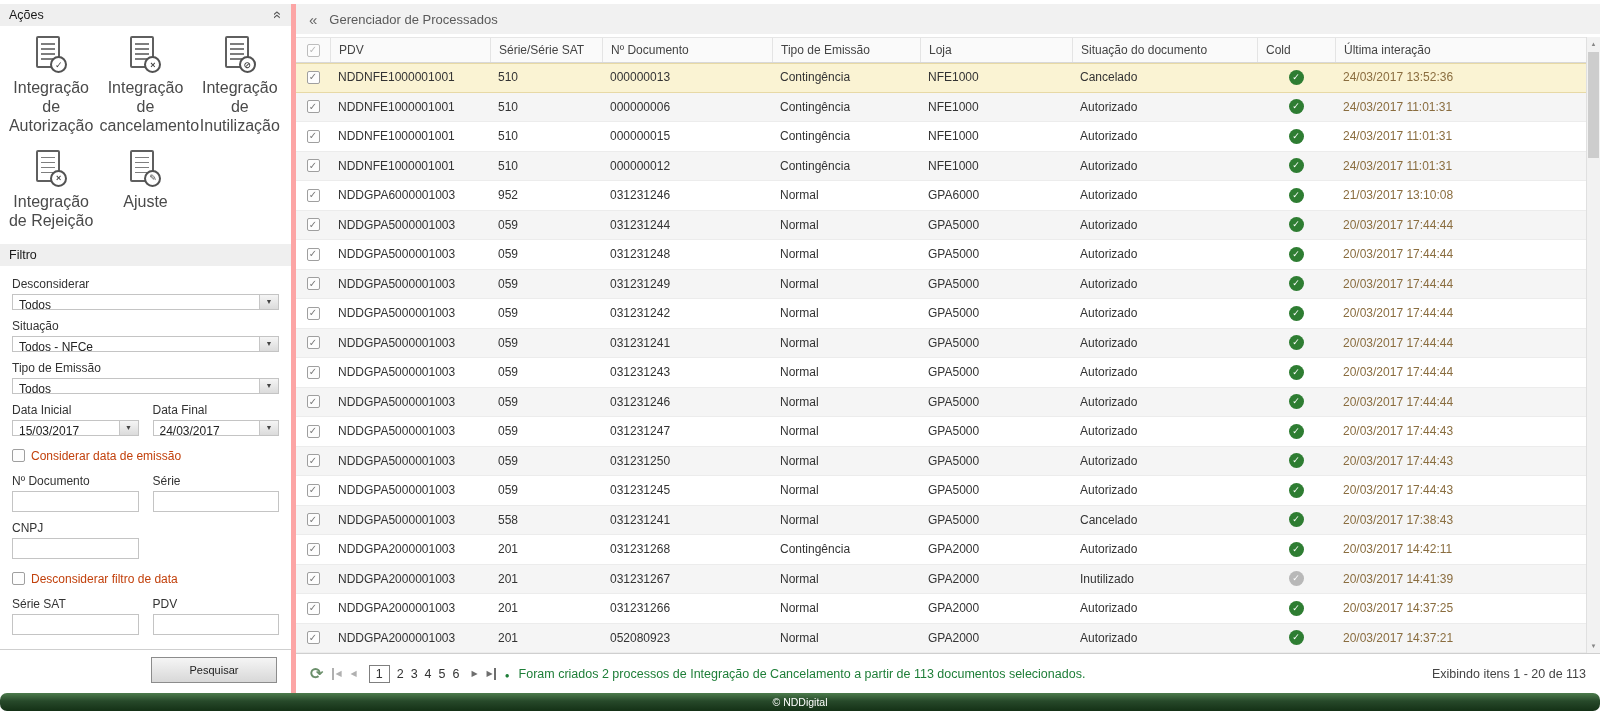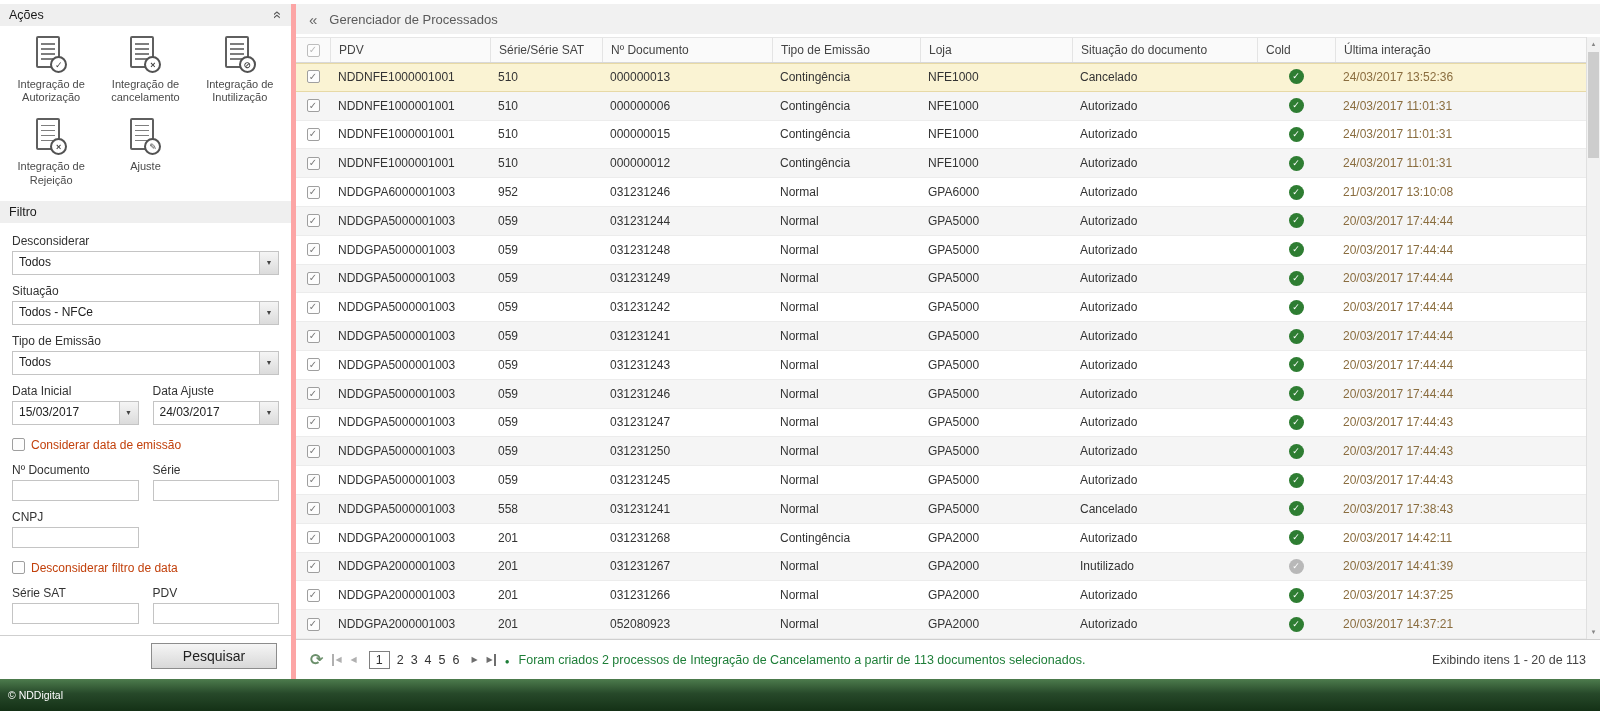--- a/index.html
+++ b/index.html
@@ -10,43 +10,43 @@
     display:flex; flex-direction:column; padding-top:4px;
   }
   .app { flex:1; display:flex; min-height:0; }
 
   
   .sidebar { width:296px; flex:0 0 296px; border-right:5px solid #fca5a5; display:flex; flex-direction:column; background:#fff; min-height:0; }
   .panel-header { height:22px; flex:0 0 22px; background:#efefef; padding:0 9px; display:flex; align-items:center; justify-content:space-between; color:#1a1a1a; font-size:12.5px; }
   .collapse-up::after { content:"«"; display:inline-block; transform:rotate(90deg); font-size:14px; color:#555; }
   .actions-grid { display:grid; grid-template-columns:repeat(3,1fr); row-gap:14px; padding:10px 4px 14px; justify-items:center; }
   .action-item { width:92px; text-align:center; cursor:pointer; }
-  .action-label { display:block; font-size:11px; line-height:1.2; color:#4a4a4a; }
+  .action-label { display:block; font-size:16px; line-height:1.2; color:#4a4a4a; }
   .doc-icon { position:relative; width:32px; height:38px; display:block; margin:0 auto 4px; }
   .doc-page { position:absolute; left:1px; top:0; width:24px; height:32px; background:#fff; border:2px solid #5f5f5f; border-radius:2px; }
   .doc-page::after { content:""; position:absolute; left:3px; right:3px; top:5px; height:17px;
     background:repeating-linear-gradient(to bottom,#7e7e7e 0 1.5px,transparent 1.5px 5px); }
   .doc-badge { position:absolute; right:0; bottom:1px; width:17px; height:17px; border-radius:50%; background:#fff; border:2px solid #525252; color:#3e3e3e; font-size:9px; font-weight:bold; display:flex; align-items:center; justify-content:center; }
 
   .filter-body { padding:2px 12px 0; }
   .flabel { display:block; margin:9px 0 3px; color:#333; }
-  .select { display:flex; height:24px; border:1px solid #c4c4c4; background:#fff; cursor:pointer; }
+  .select { display:flex; height:16px; border:1px solid #c4c4c4; background:#fff; cursor:pointer; }
   .sval { flex:1; padding:3px 6px; color:#222; white-space:nowrap; overflow:hidden; }
   .sbtn { width:19px; flex:0 0 19px; background:linear-gradient(#f5f5f5,#dbdbdb); border-left:1px solid #c6c6c6; display:flex; align-items:center; justify-content:center; }
   .sbtn::after { content:"▼"; font-size:7px; color:#444; }
   .two-col { display:grid; grid-template-columns:1fr 1fr; column-gap:14px; }
   .tinput { width:100%; height:21px; border:1px solid #c4c4c4; background:#fff; font:inherit; padding:0 5px; }
   .check-row { display:flex; align-items:center; gap:6px; margin:13px 0 2px; cursor:pointer; }
   .clabel { color:#c2410c; }
   .checkbox { width:13px; height:13px; flex:0 0 13px; border:1px solid #9f9f9f; border-radius:2px; background:#fdfdfd; display:inline-flex; align-items:center; justify-content:center; }
   .checkbox.checked::after { content:"✓"; font-size:10px; color:#787878; line-height:1; }
   .checkbox.light { border-color:#bdbdbd; }
   .checkbox.light::after { color:#b9b9b9; }
   .sidebar-bottom { margin-top:auto; border-top:1px solid #cfcfcf; padding:7px 14px 10px; display:flex; justify-content:flex-end; }
-  .btn { width:126px; height:26px; background:linear-gradient(#f5f5f5,#d8d8d8); border:1px solid #8c8c8c; font:inherit; font-size:14px; color:#222; cursor:pointer;text-align:center; }
+  .btn { width:126px; height:26px; background:linear-gradient(#f5f5f5,#d8d8d8); border:1px solid #8c8c8c; font:inherit; font-size:11px; color:#222; cursor:pointer;text-align:center; }
 
   
   .main { flex:1; display:flex; flex-direction:column; min-width:0; min-height:0; }
   .main-header { height:30px; flex:0 0 30px; background:#f1f1f1; display:flex; align-items:center; gap:12px; padding:0 13px; color:#555; font-size:13px; margin-bottom:3px; }
   .collapse-left::after { content:"«"; font-size:15px; color:#666; }
   .main-title { color:#5a5a5a; }
 
   .table-area { flex:1; display:flex; flex-direction:column; position:relative; padding-right:14px; min-height:0; }
   .thead, .trow { display:grid; grid-template-columns:34px 160px 112px 170px 148px 152px 185px 78px minmax(0,1fr); align-items:center; }
   .thead { height:26px; flex:0 0 26px; background:#fafafa; border-top:1px solid #e6e6e6; border-bottom:1px solid #d8d8d8; color:#444; }
@@ -78,21 +78,21 @@
   .pg-first { border-left:2px solid #b0b0b0; padding-left:1px; } .pg-first::after { content:"◀"; }
   .pg-last { border-right:2px solid #6e6e6e; padding-right:1px; } .pg-last::after { content:"▶"; }
   .pg-next, .pg-last { color:#6e6e6e; }
   .pages { display:inline-flex; align-items:center; gap:7px; margin:0 3px; color:#333; }
   .page { cursor:pointer; }
   .page.current { border:1px solid #7f7f7f; background:#fff; padding:1px 6px; }
   .dot::after { content:"●"; color:var(--status-green,#1e7e38); font-size:8px; }
   .status-msg { color:var(--status-green,#1e7e38); white-space:nowrap; overflow:hidden; }
   .items-info { margin-left:auto; color:#444; white-space:nowrap; }
 
-  .statusbar { height:15px; flex:0 0 15px; background:linear-gradient(#4d7c4d 0%, #27492a 45%, #143116 100%); color:#fff; display:flex; align-items:center; justify-content:flex-start; padding:16px 8px; font-size:10.5px; }
+  .statusbar { height:15px; flex:0 0 15px; background:linear-gradient(#4d7c4d 0%, #27492a 45%, #143116 100%); color:#fff; display:flex; align-items:center; justify-content:center; padding:9px 8px; font-size:10.5px;border-radius:7px; }
 </style>
 </head>
 <body>
 
 <div class="app">
 
   <aside class="sidebar">
     <div class="panel-header">
       <span>Ações</span>
       <span class="collapse-up"></span>
@@ -160,21 +160,21 @@
 
       <div class="two-col">
         <div>
           <label class="flabel">Data Inicial</label>
           <div class="select">
             <span class="sval">15/03/2017</span>
             <span class="sbtn"></span>
           </div>
         </div>
         <div>
-          <label class="flabel">Data Ajuste</label>
+          <label class="flabel">Data Final</label>
           <div class="select">
             <span class="sval">24/03/2017</span>
             <span class="sbtn"></span>
           </div>
         </div>
       </div>
 
       <div class="check-row">
         <span class="checkbox"></span>
         <span class="clabel">Considerar data de emissão</span>

